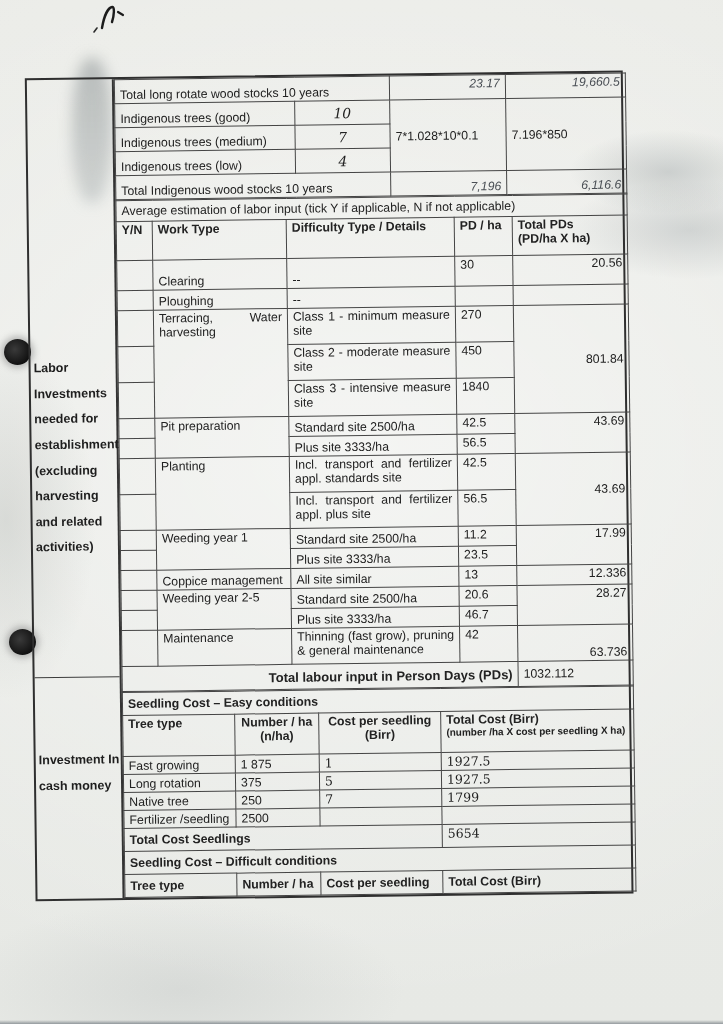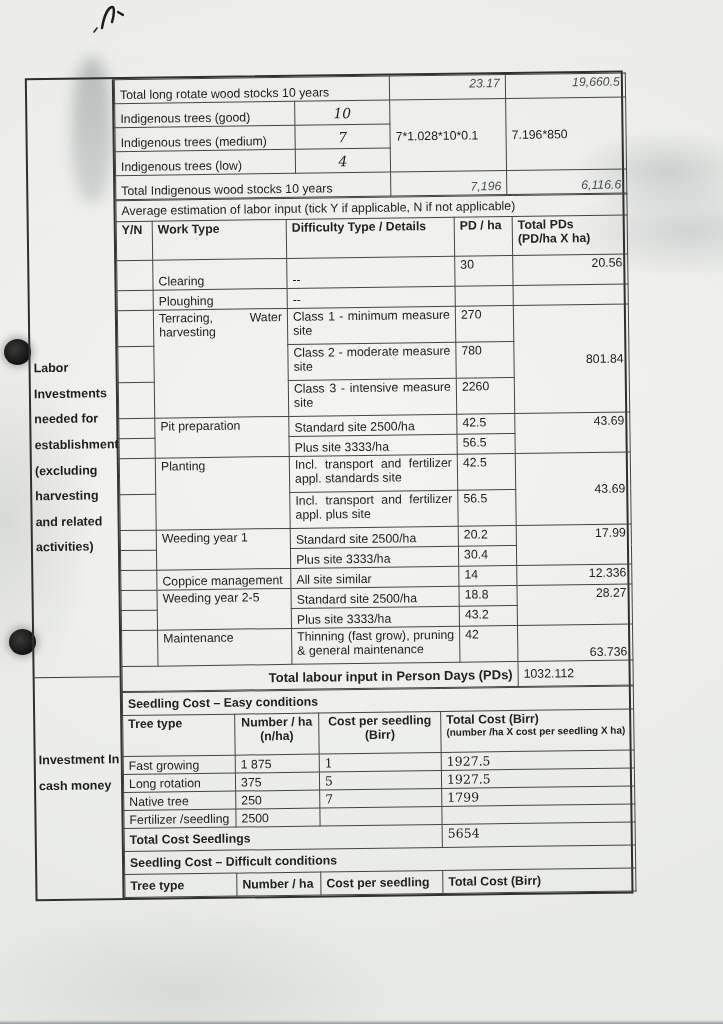--- a/index.html
+++ b/index.html
@@ -175,26 +175,26 @@
         <tr class="r36">
           <td></td>
           <td rowspan="3" class="vt just">Terracing, Water harvesting</td>
           <td class="vt just">Class 1 - minimum measure site</td>
           <td class="vt">270</td>
           <td rowspan="3" class="ar vm">801.84</td>
         </tr>
         <tr class="r36">
           <td></td>
           <td class="vt just">Class 2 - moderate measure site</td>
-          <td class="vt">780</td>
+          <td class="vt">450</td>
         </tr>
         <tr class="r36">
           <td></td>
           <td class="vt just">Class 3 - intensive measure site</td>
-          <td class="vt">2260</td>
+          <td class="vt">1840</td>
         </tr>
         <tr class="r20">
           <td></td>
           <td rowspan="2" class="vt">Pit preparation</td>
           <td class="vb">Standard site 2500/ha</td>
           <td class="vt">42.5</td>
           <td rowspan="2" class="ar vt">43.69</td>
         </tr>
         <tr class="r20">
           <td></td>
@@ -210,46 +210,46 @@
         </tr>
         <tr class="r36">
           <td></td>
           <td class="vt just">Incl. transport and fertilizer appl. plus site</td>
           <td class="vt">56.5</td>
         </tr>
         <tr class="r20">
           <td></td>
           <td rowspan="2" class="vt">Weeding year 1</td>
           <td class="vb">Standard site 2500/ha</td>
-          <td class="vt">20.2</td>
+          <td class="vt">11.2</td>
           <td rowspan="2" class="ar vt">17.99</td>
         </tr>
         <tr class="r20">
           <td></td>
           <td class="vb">Plus site 3333/ha</td>
-          <td class="vt">30.4</td>
+          <td class="vt">23.5</td>
         </tr>
         <tr class="r20">
           <td></td>
           <td class="vb">Coppice management</td>
           <td class="vb">All site similar</td>
-          <td class="vt">14</td>
+          <td class="vt">13</td>
           <td class="ar vt">12.336</td>
         </tr>
         <tr class="r20">
           <td></td>
           <td rowspan="2" class="vt">Weeding year 2-5</td>
           <td class="vb">Standard site 2500/ha</td>
-          <td class="vt">18.8</td>
+          <td class="vt">20.6</td>
           <td rowspan="2" class="ar vt">28.27</td>
         </tr>
         <tr class="r20">
           <td></td>
           <td class="vb">Plus site 3333/ha</td>
-          <td class="vt">43.2</td>
+          <td class="vt">46.7</td>
         </tr>
         <tr class="r36">
           <td></td>
           <td class="vt">Maintenance</td>
           <td class="vt just">Thinning (fast grow), pruning &amp; general maintenance</td>
           <td class="vt">42</td>
           <td class="ar vb">63.736</td>
         </tr>
         <tr>
           <td colspan="4" class="ar b" style="height:22px;font-size:13px">Total labour input in Person Days (PDs)</td>

